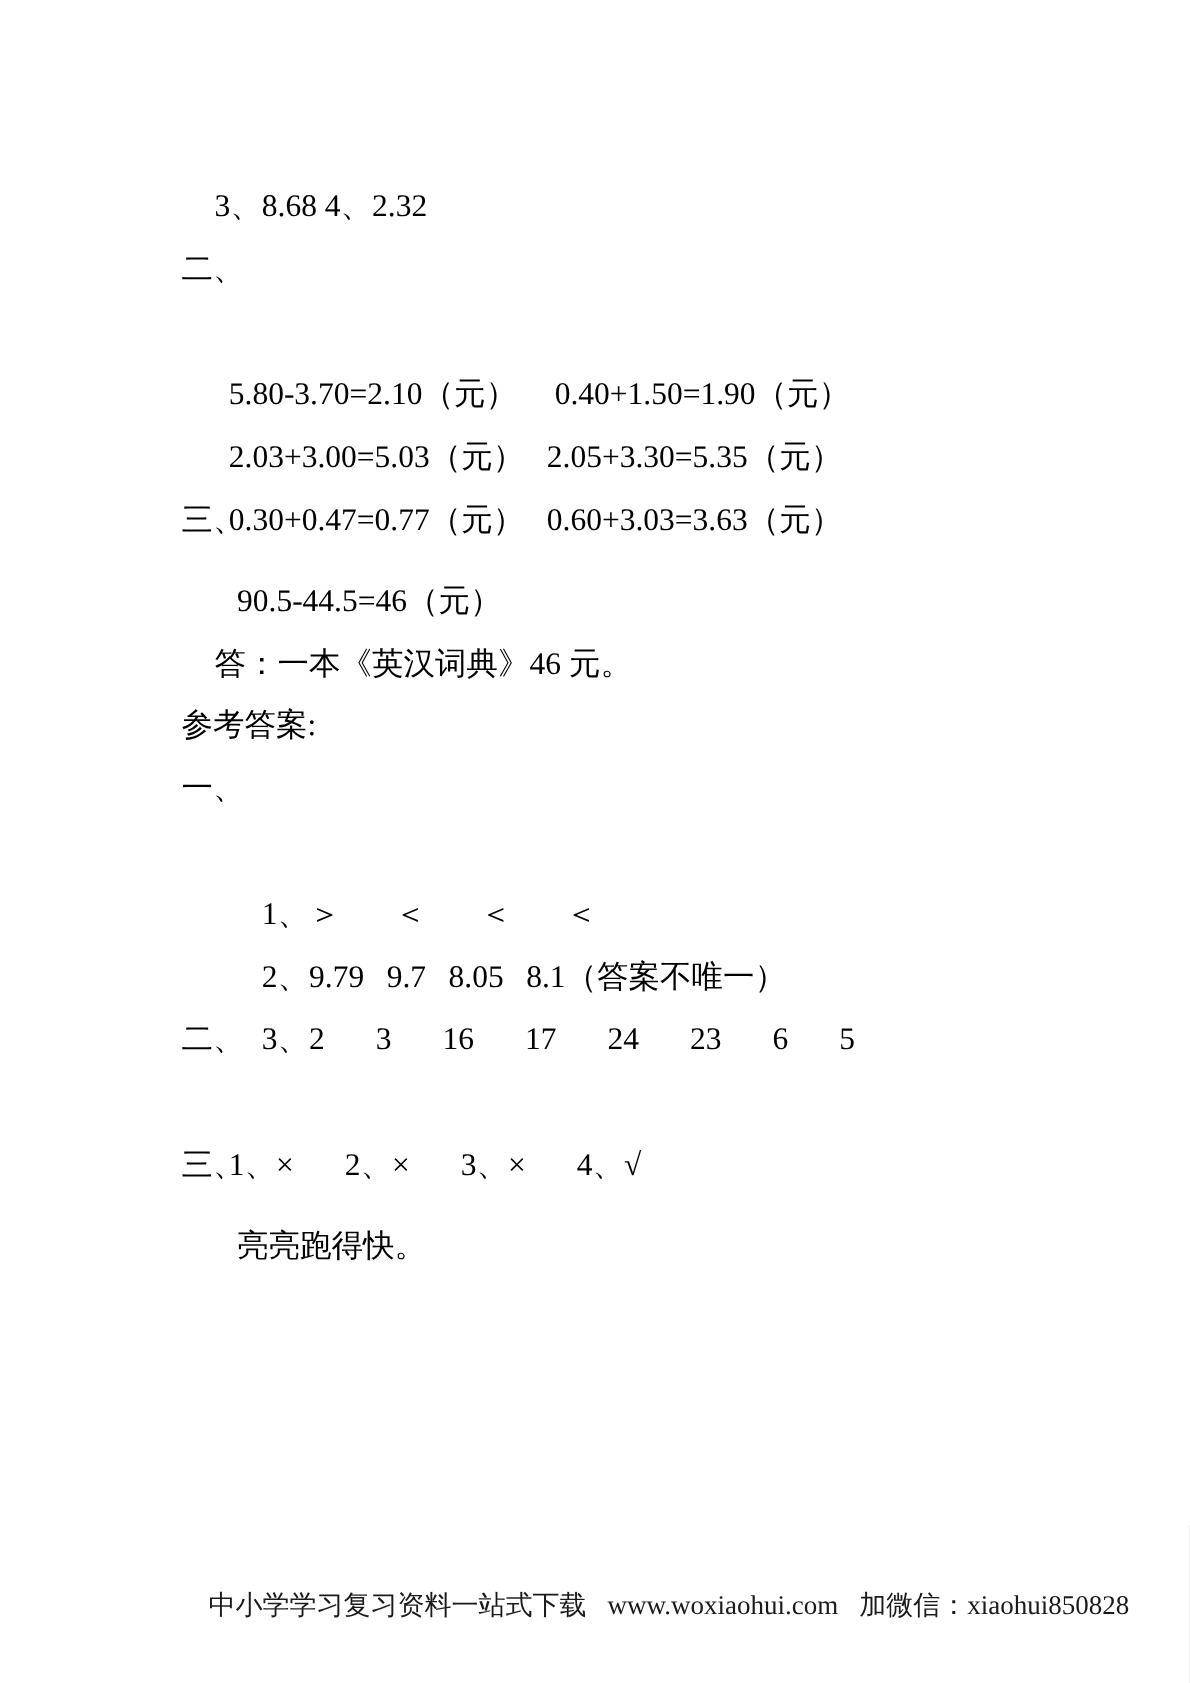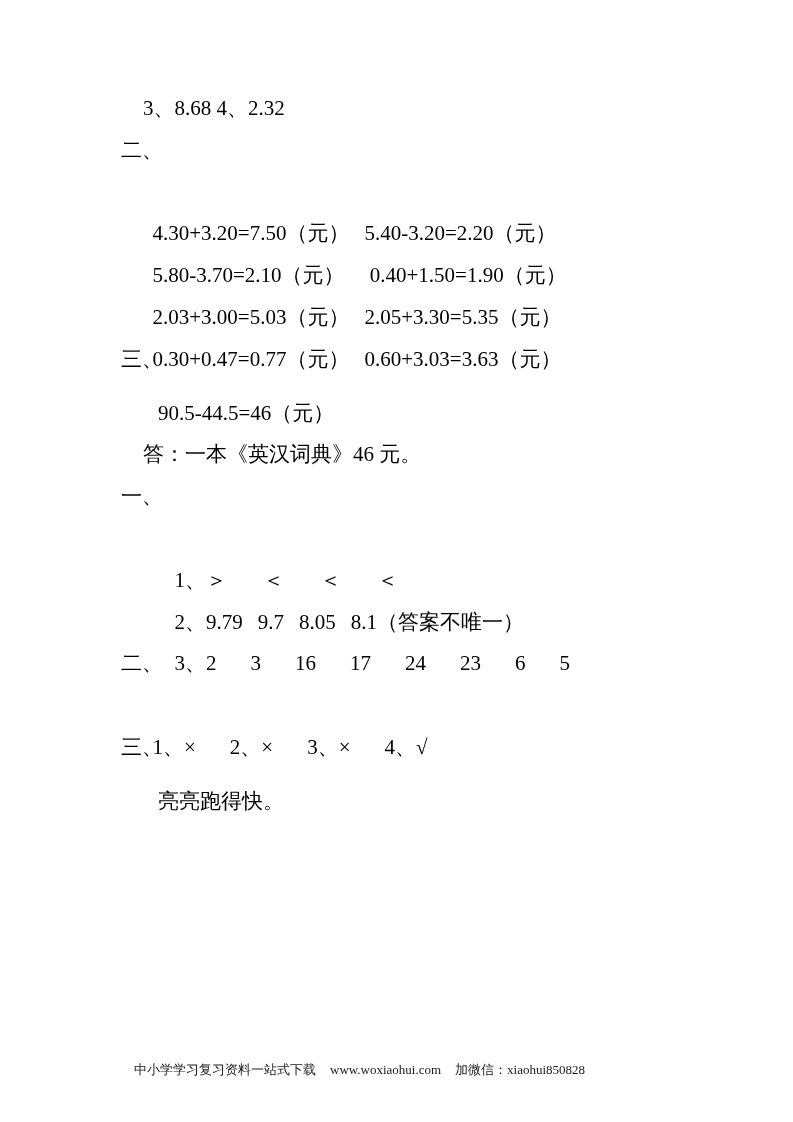--- a/index.html
+++ b/index.html
@@ -8,21 +8,21 @@
     width: 793px;
     height: 1122px;
     margin: 0 auto;
     background: #ffffff;
     font-family: "Liberation Serif", "DejaVu Serif", serif;
     color: #000000;
     overflow: hidden;
   }
   .doc {
     position: absolute;
-    top: 88px;
+    top: 117px;
     left: 121px;
     width: 600px;
   }
   .line {
     white-space: pre;
     font-size: 21px;
     line-height: 41.8px;
     height: 41.8px;
     margin: 0;
   }
@@ -31,54 +31,52 @@
   .col-left { display: inline-block; width: 212px; }
   .q-label { display: inline-block; }
   .cmp-item + .cmp-item { margin-left: 36px; }
   .ans-item + .ans-item { margin-left: 15px; }
   .num-item + .num-item { margin-left: 34px; }
   .judge-item + .judge-item { margin-left: 34px; }
   .footer {
     position: absolute;
     left: 121px;
     top: 1037px;
-    font-size: 13px;
+    font-size: 18px;
     line-height: 22px;
     white-space: pre;
     color: #1a1a1a;
   }
   .footer .seg + .seg { margin-left: 14px; }
 </style>
 </head>
 <body>
 
 <div class="page">
   <div class="doc">
 
     <p class="line indent-1">3、8.68 4、2.32</p>
 
     <p class="line">二、</p>
 
     <div class="line">
-      <span class="col-left">4.30+3.20=7.50（元）</span><span>5.40-3.20=2.20（元）</span>
-    </div>
-    <div class="line">
       <span class="col-left">5.80-3.70=2.10（元）</span><span> 0.40+1.50=1.90（元）</span>
     </div>
     <div class="line">
       <span class="col-left">2.03+3.00=5.03（元）</span><span>2.05+3.30=5.35（元）</span>
     </div>
     <div class="line">
       <span class="col-left">0.30+0.47=0.77（元）</span><span>0.60+3.03=3.63（元）</span>
     </div>
 
     <p class="line">三、</p>
     <p class="line indent-2">90.5-44.5=46（元）</p>
     <p class="line indent-1">答：一本《英汉词典》46 元。</p>
 
+    <p class="line">参考答案:</p>
 
     <p class="line">一、</p>
 
     <div class="line indent-1">
       <span class="q-label">1、</span><span class="cmp-item">＞</span><span class="cmp-item">＜</span><span class="cmp-item">＜</span><span class="cmp-item">＜</span>
     </div>
 
     <div class="line indent-1">
       <span class="q-label">2、</span><span class="ans-item">9.79</span><span class="ans-item">9.7</span><span class="ans-item">8.05</span><span class="ans-item">8.1（答案不唯一）</span>
     </div>

